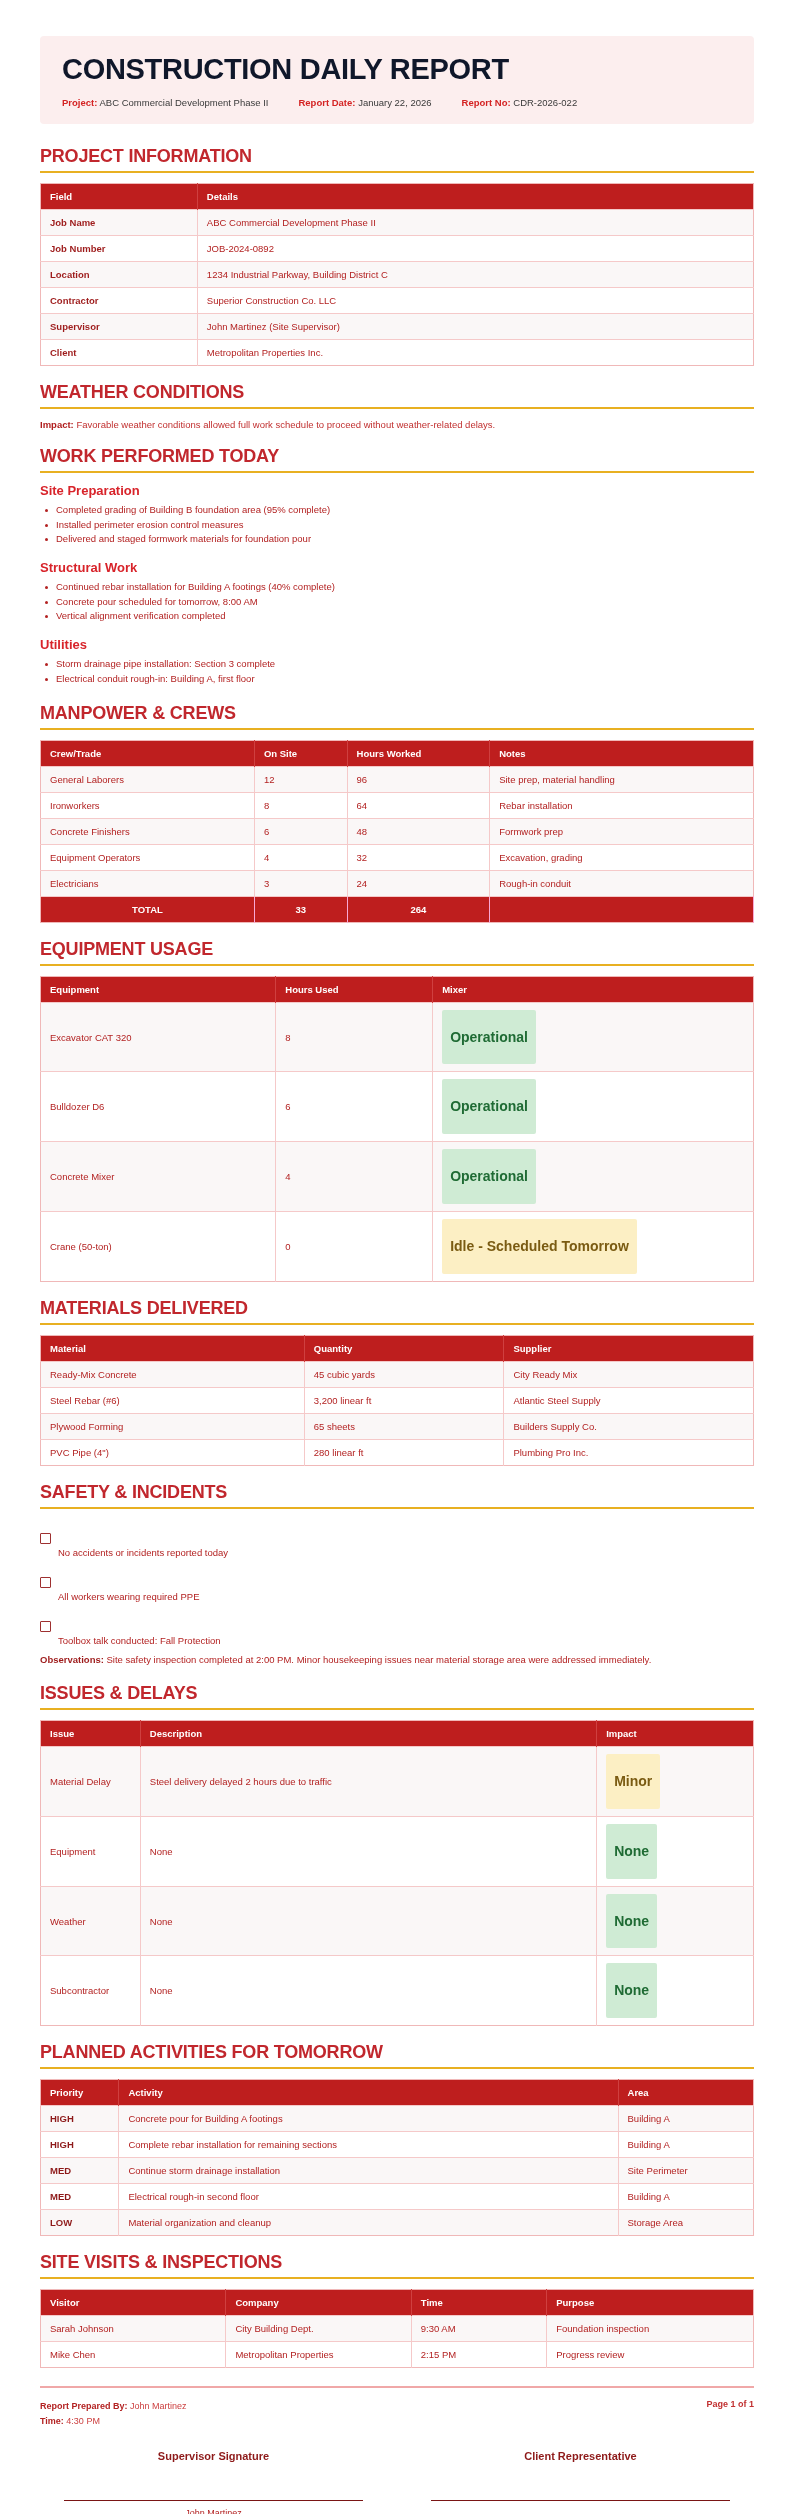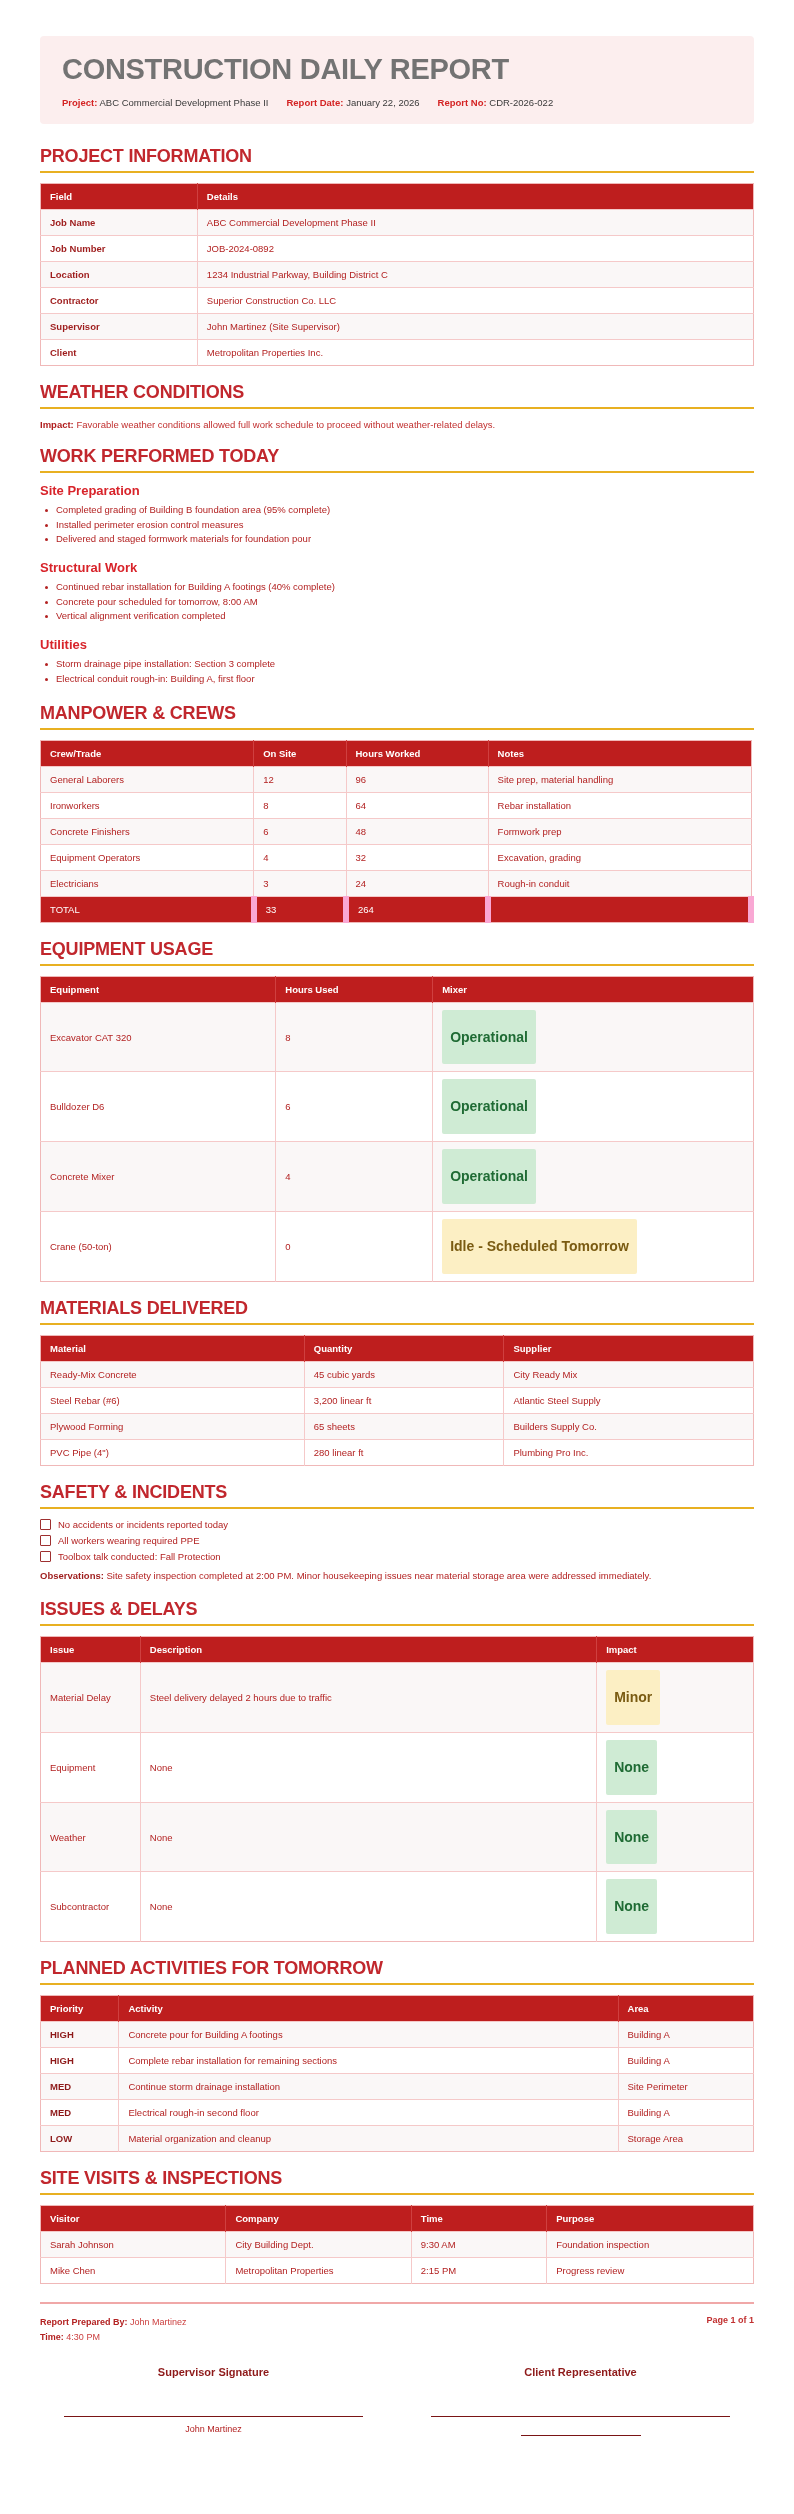--- a/index.html
+++ b/index.html
@@ -19,31 +19,31 @@
   
   .report-header {
     background: #FCEEEE;
     border-radius: 4px;
     padding: 18px 22px 16px 22px;
     margin-bottom: 22px;
   }
   .report-title {
     font-size: 29px;
     font-weight: bold;
-    color: #737373;
+    color: #0f172a;
     letter-spacing: -0.3px;
     line-height: 1.1;
     margin-bottom: 11px;
     font-stretch: condensed;
   }
   .header-meta {
     font-size: 9.5px;
     color: #4a4a4a;
     display: flex;
-    gap: 18px;
+    gap: 30px;
     flex-wrap: wrap;
   }
   .header-meta .mlabel {
     color: #D42323;
     font-weight: bold;
   }
   .header-meta .mval { color: #3a3a3a; }
 
   
   .section { margin-bottom: 16px; }
@@ -82,22 +82,23 @@
     color: #B32222;
     vertical-align: middle;
   }
   tbody td:last-child { border-right: none; }
   tbody tr:nth-child(odd) { background: #FAF7F7; }
   tbody tr:nth-child(even) { background: #ffffff; }
   td.key { font-weight: bold; color: #9E1C1C; }
   tr.total-row td {
     background: #BE1E1E !important;
     color: #ffffff;
-    font-weight: normal;
-    border-right: 6px solid #f9a8d4;
+    font-weight: bold;
+    border-right: 1px solid #f9a8d4;
+    text-align: center;
   }
 
   
   .weather-grid {
     display: flex;
     gap: 10px;
     margin-bottom: 10px;
   }
   .weather-card {
     flex: 1;
@@ -171,21 +172,21 @@
     margin-bottom: 5px;
   }
   .checkbox {
     width: 11px;
     height: 11px;
     border: 1px solid #9E3030;
     background: #ffffff;
     flex-shrink: 0;
     border-radius: 1px;
   }
-  .check-label { font-size: 9.5px; color: #B32222; }
+  .check-label { font-size: 9.5px; color: #B32222; margin-top: 28px; }
   .observations {
     font-size: 9.5px;
     color: #B32222;
     line-height: 1.5;
     margin-top: 7px;
   }
   .observations b { color: #9E1C1C; }
 
   td.priority { font-weight: bold; color: #8E1A1A; }
 

